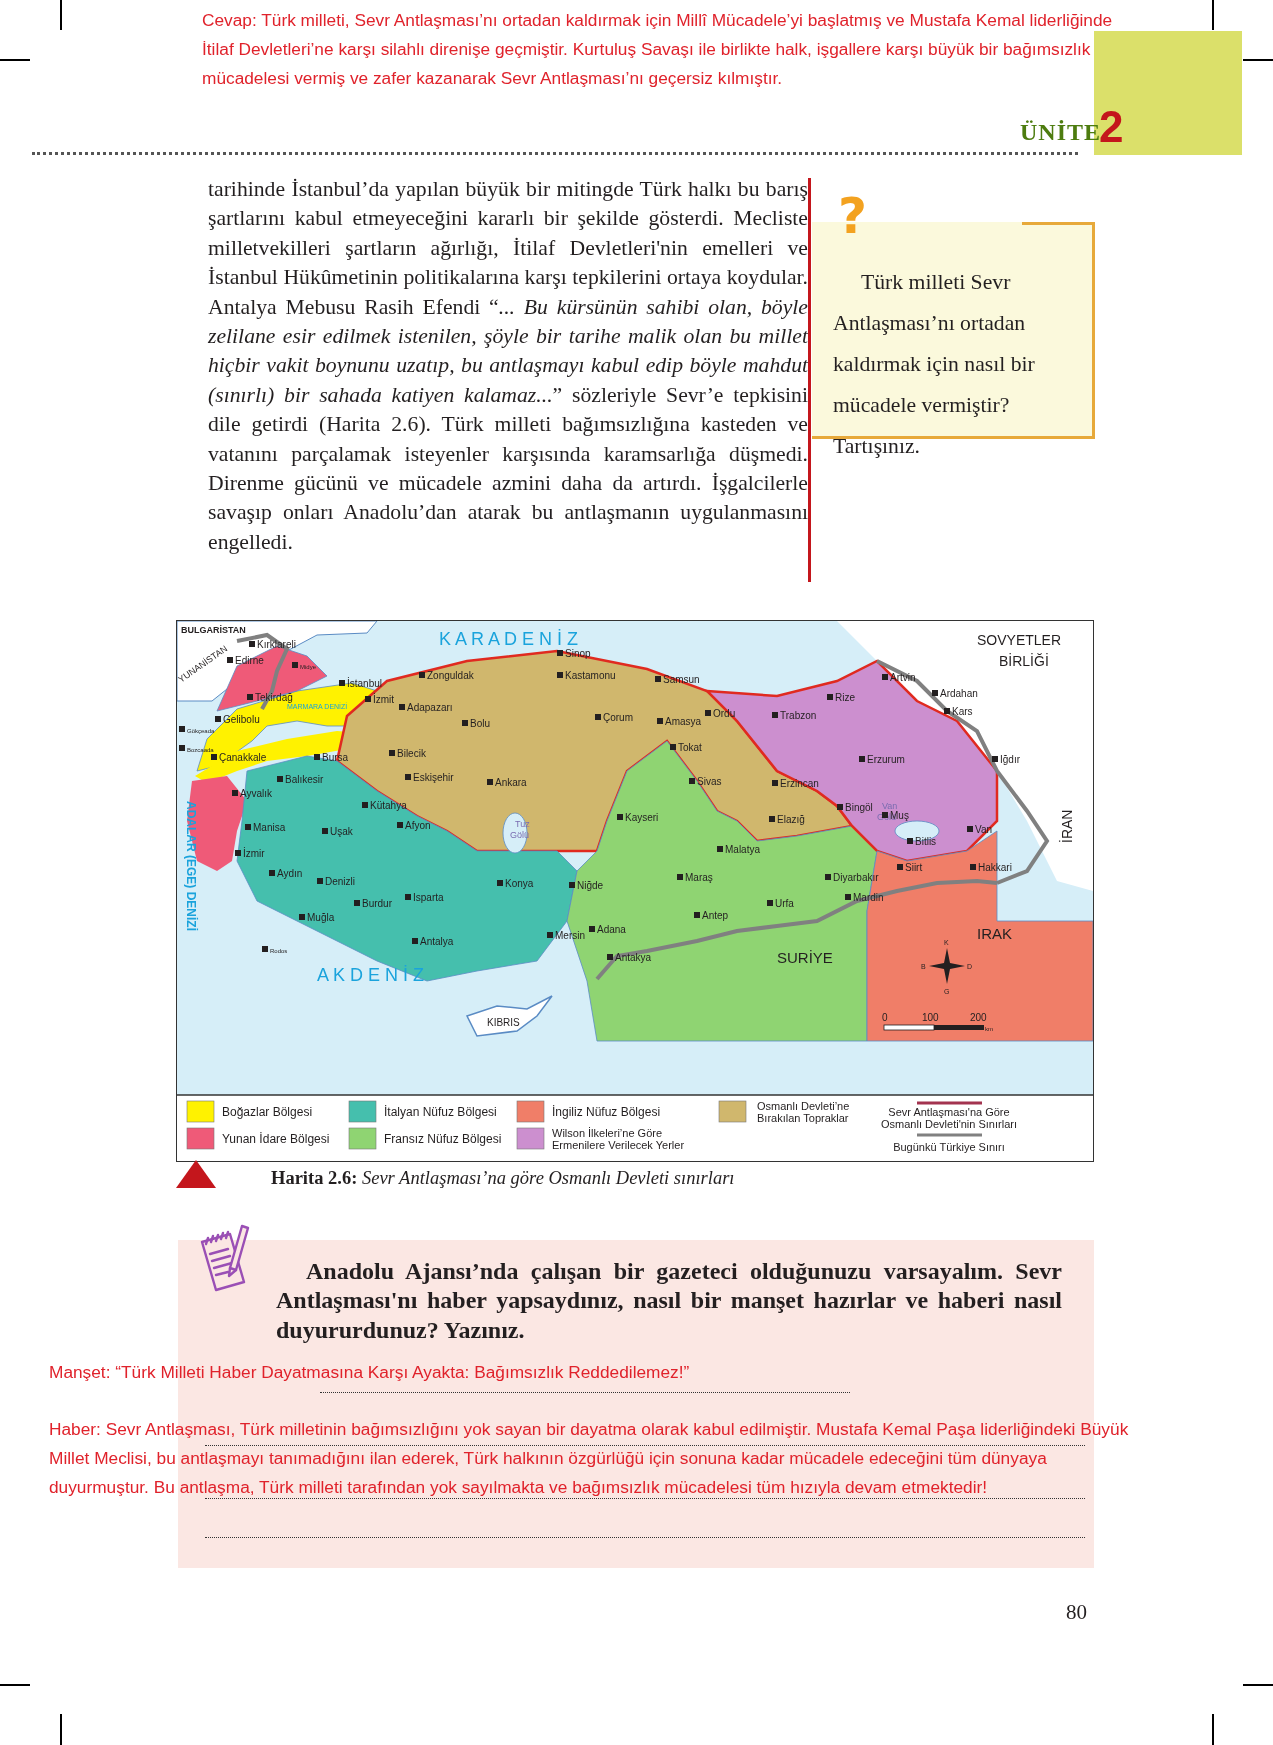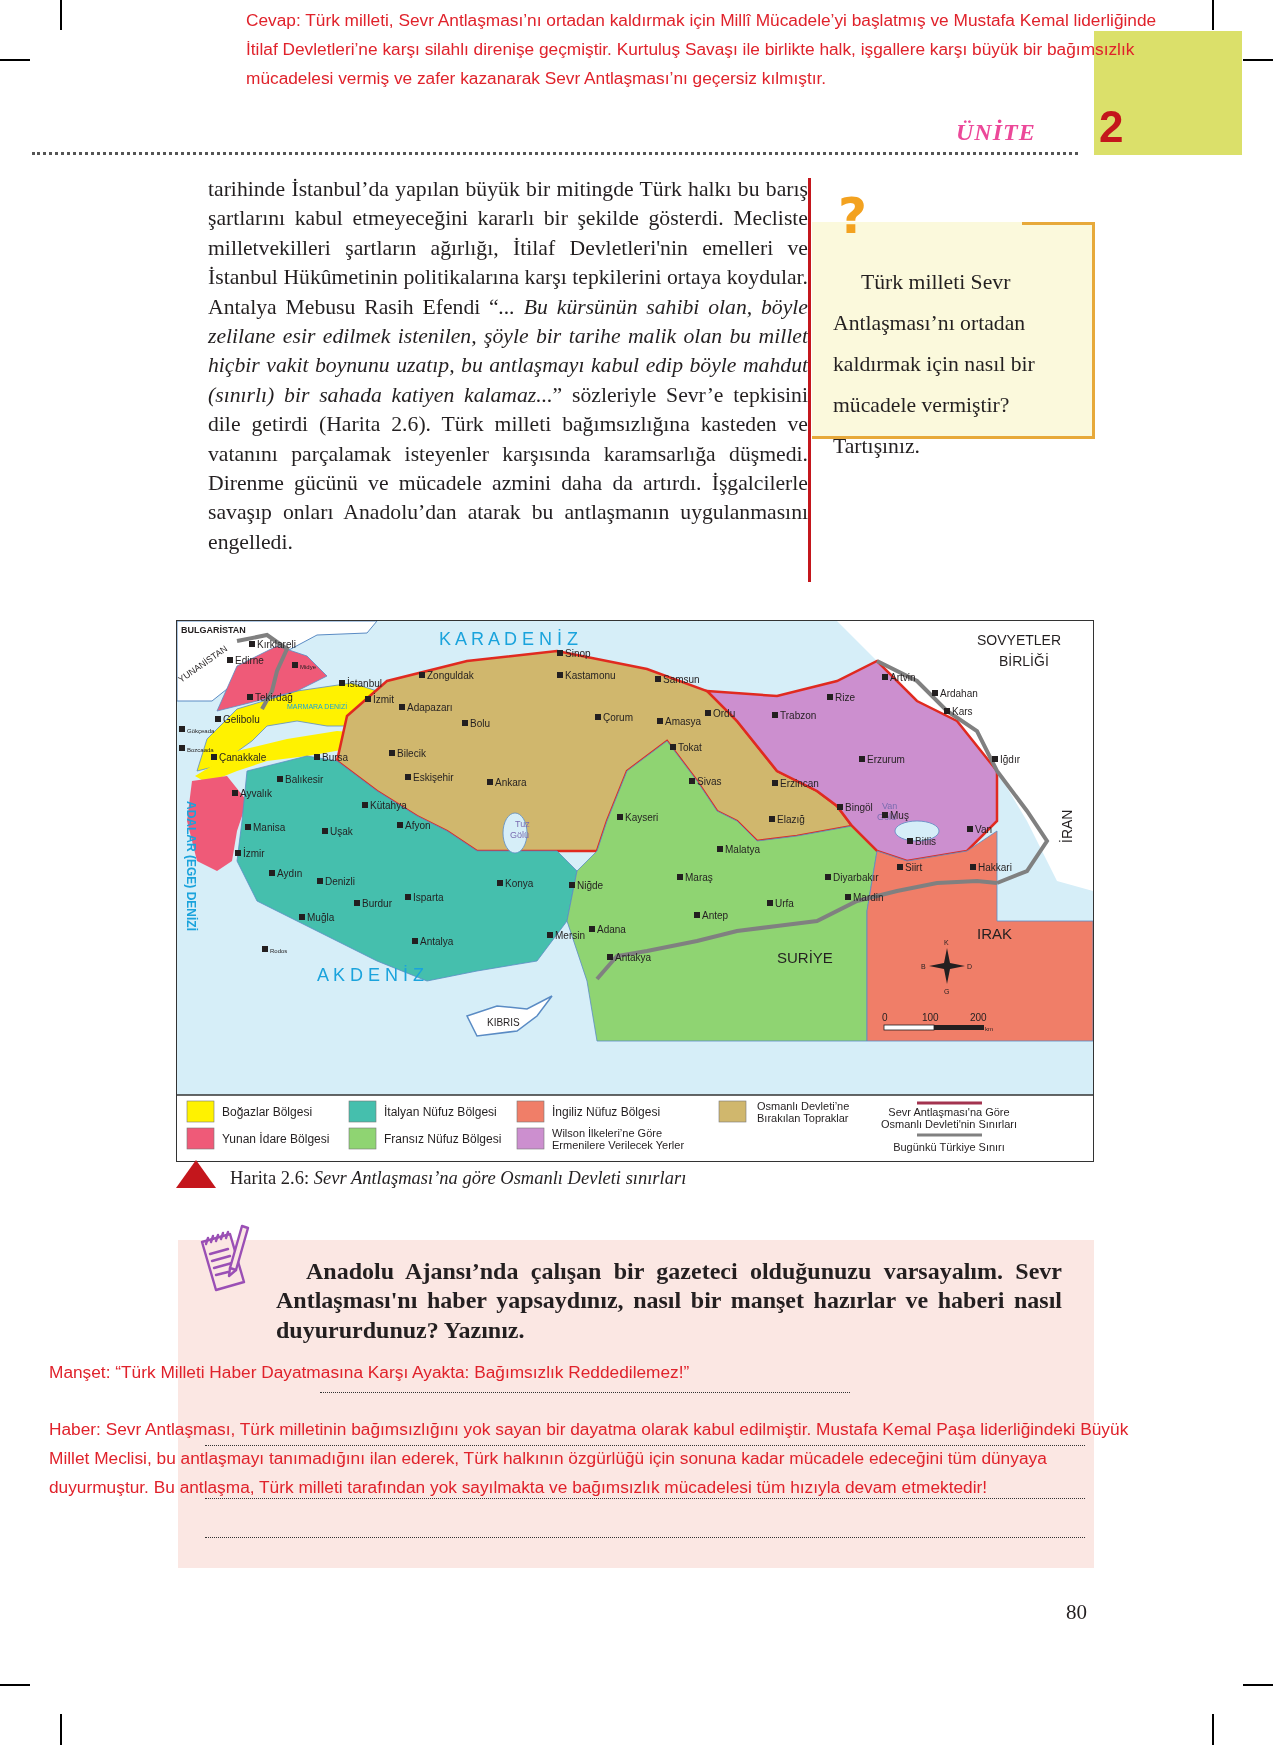--- a/index.html
+++ b/index.html
@@ -9,30 +9,30 @@
   }
   .abs { position: absolute; }
 
   
   .crop { position: absolute; background: #000; }
 
   
   .answer-top {
     left: 202px; top: 6px; width: 920px;
     font-family: "Liberation Sans", sans-serif; color: #e0222b;
-    font-size: 17.3px; line-height: 29px; z-index: 3; margin-left: 44px;
+    font-size: 17.3px; line-height: 29px; z-index: 3;
   }
   .unit-badge { left: 1094px; top: 31px; width: 148px; height: 124px; background: #dbe06a; z-index: 2; }
   .unit-number {
     left: 1099px; top: 103px; z-index: 4;
     font-family: "Liberation Sans", sans-serif; font-weight: bold; color: #c4161c; font-size: 44px; line-height: 48px;
   }
   .unit-label {
-    left: 956px; top: 119px; z-index: 4;
-    font-family: "Liberation Serif", serif; font-weight: bold; color: #ec4899; font-size: 24px; letter-spacing: 1px; font-style: italic;
+    left: 1020px; top: 119px; z-index: 4;
+    font-family: "Liberation Serif", serif; font-weight: bold; color: #4d7c0f; font-size: 24px; letter-spacing: 1px;
   }
   .header-rule { left: 32px; top: 152px; width: 1046px; border-top: 3px dotted #555; }
 
   
   .body-text {
     left: 180px; top: 175px; width: 600px;
     font-family: "Liberation Serif", serif; font-size: 21.7px; line-height: 29.4px; text-align: justify; margin-left: 28px;
   }
   .body-text em { font-style: italic; }
   .vrule { left: 808px; top: 178px; width: 3px; height: 404px; background: #c4161c; }
@@ -52,21 +52,21 @@
     font-family: "Liberation Serif", serif; font-size: 21.7px; line-height: 41px;
   }
 
   
   .map-frame { left: 176px; top: 620px; width: 916px; height: 540px; border: 1.5px solid #333; background: #fff; overflow: hidden; }
   .map-svg { position: absolute; left: 0; top: 0; }
   .legend-row { font-family: "Liberation Sans", sans-serif; font-size: 12px; color: #231f20; }
   .caption {
     left: 230px; top: 1168px; font-family: "Liberation Serif", serif; font-size: 18.5px;
   }
-  .caption b { font-weight: normal; }
+  .caption b { font-weight: bold; margin-left: 41px; }
   .caption i { font-style: italic; }
   .caption-triangle { left: 176px; top: 1160px; width: 0; height: 0;
     border-left: 20px solid transparent; border-right: 20px solid transparent; border-bottom: 28px solid #c4161c; }
 
   
   .activity-box { left: 178px; top: 1240px; width: 916px; height: 328px; background: #fbe7e3; }
   .notepad-icon { left: 196px; top: 1222px; }
   .activity-prompt {
     left: 276px; top: 1257px; width: 786px;
     font-family: "Liberation Serif", serif; font-weight: bold; font-size: 24px; line-height: 29.3px; text-align: justify;

